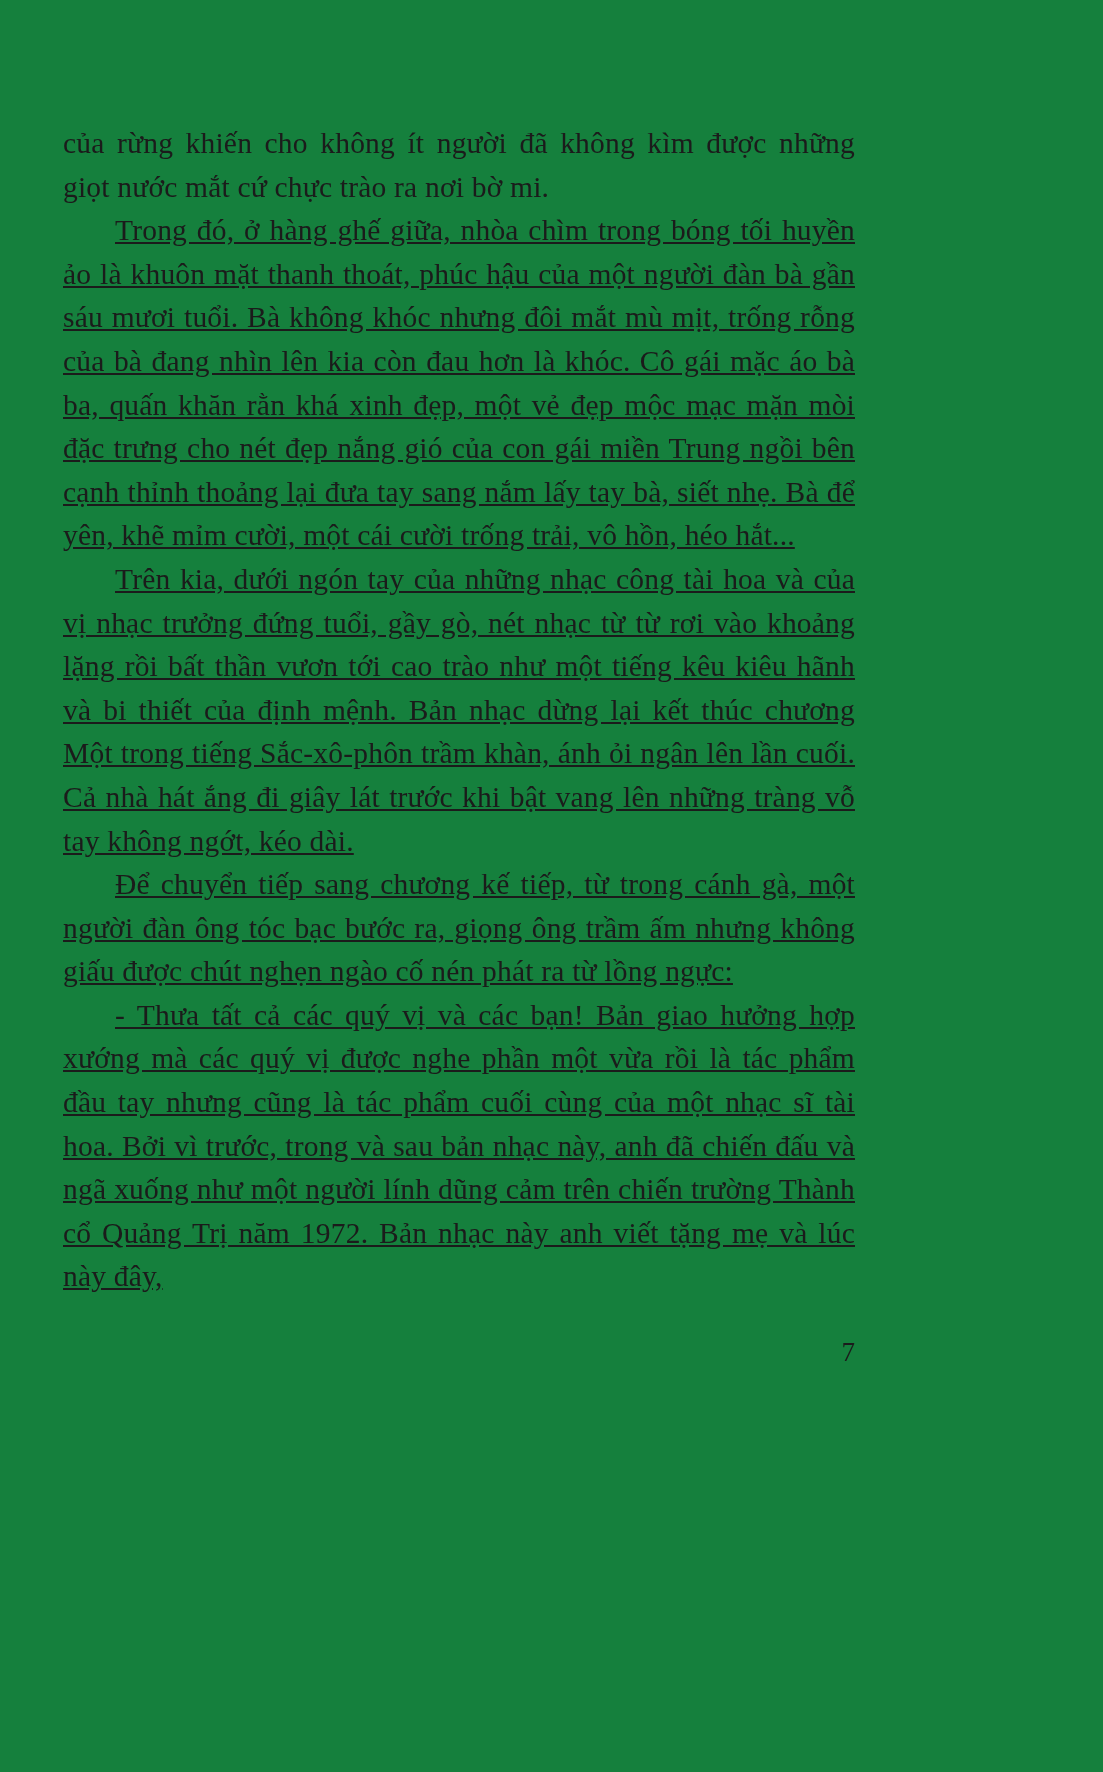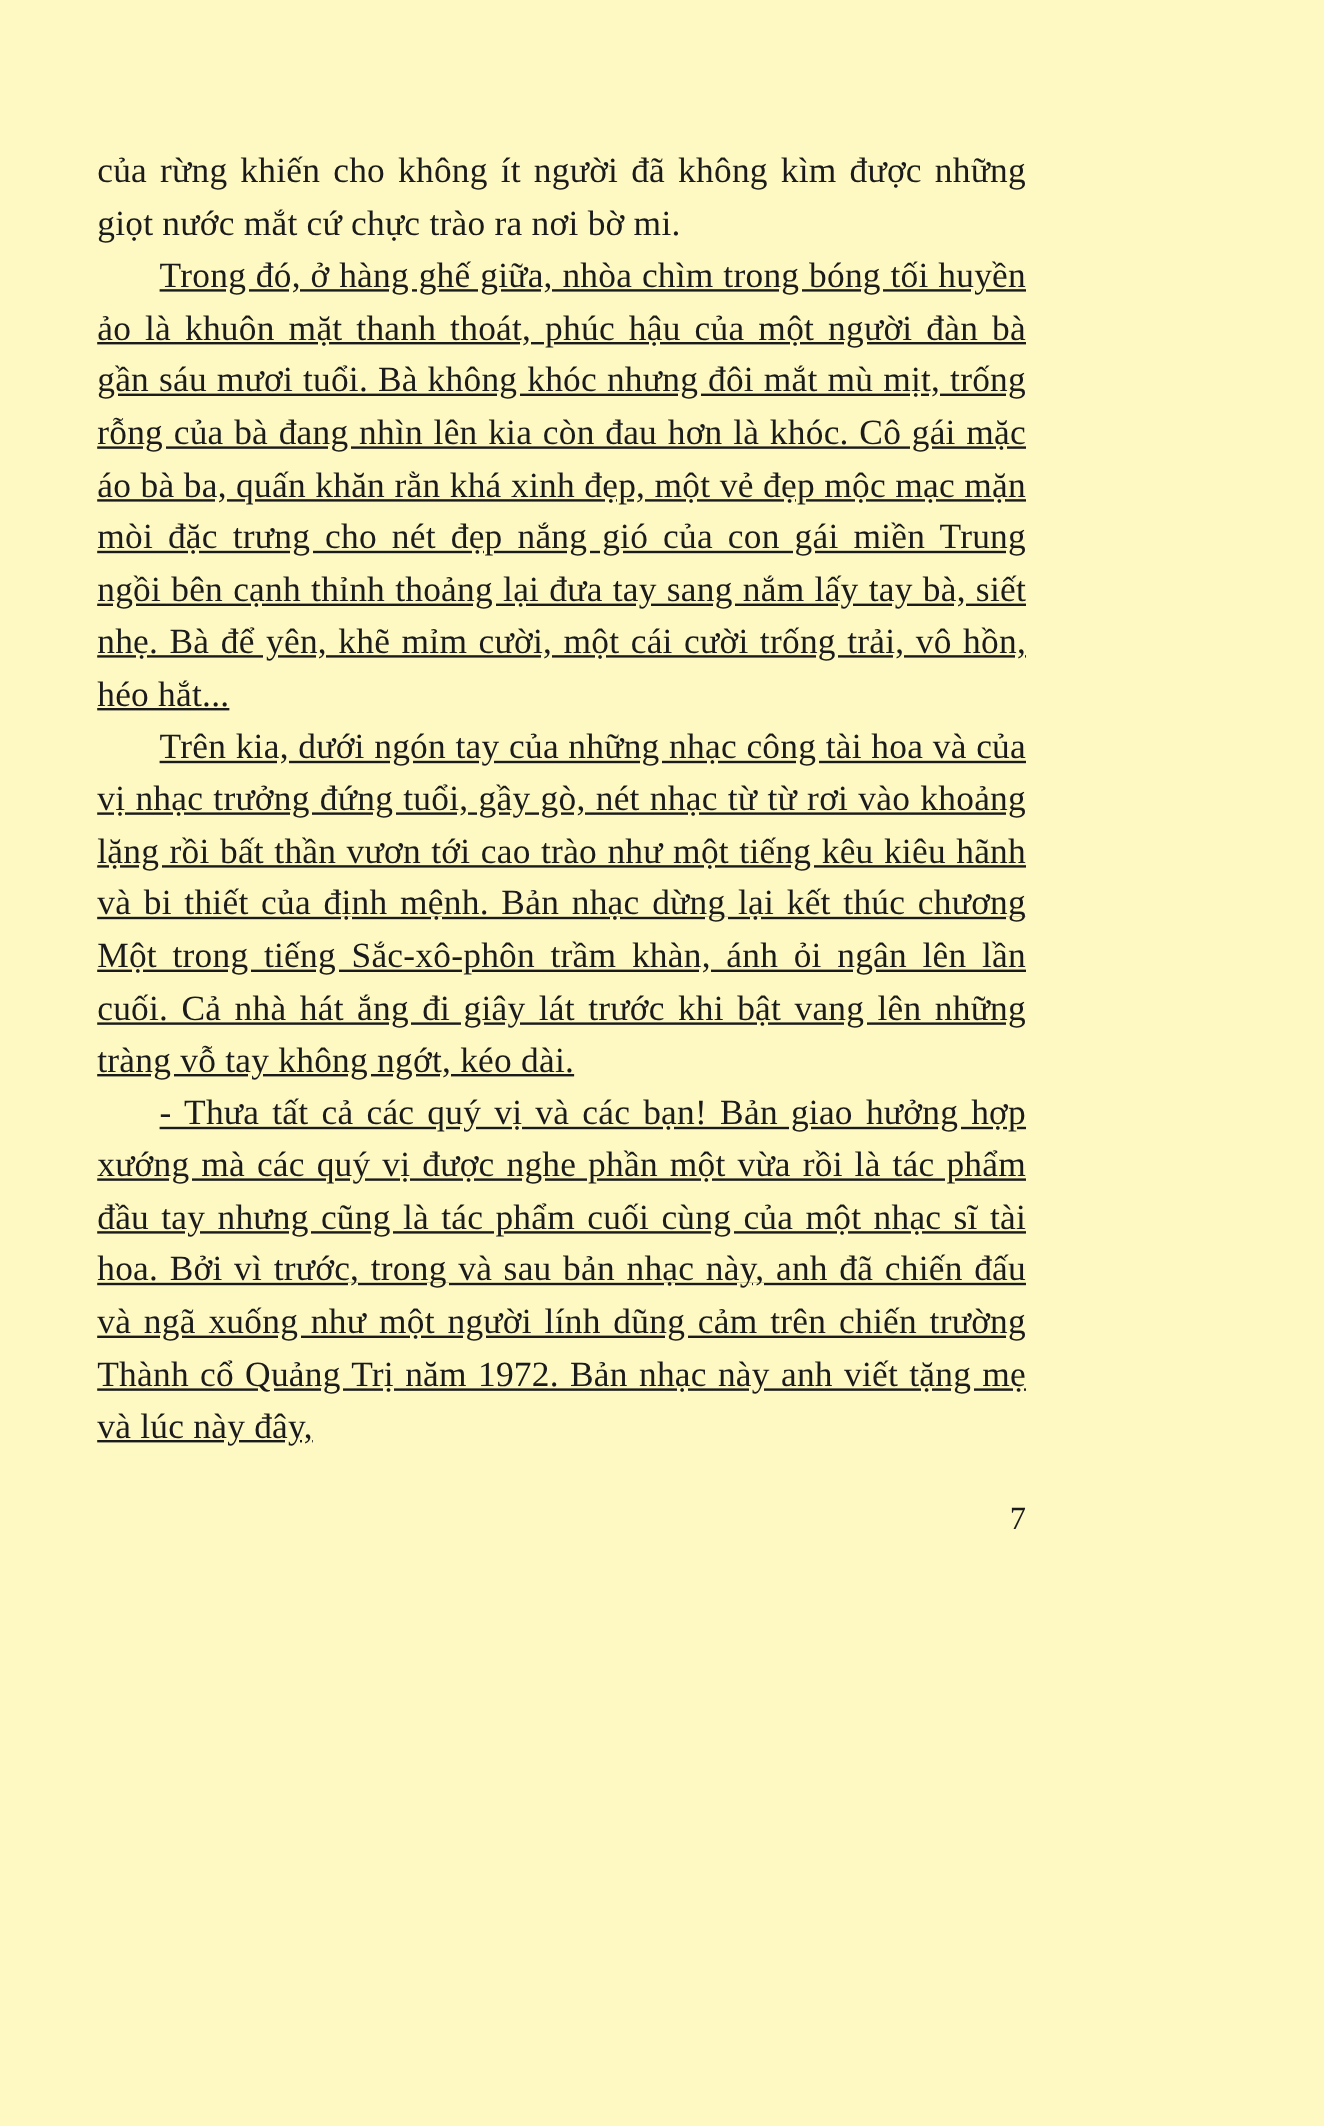--- a/index.html
+++ b/index.html
@@ -5,23 +5,23 @@
   html, body {
     margin: 0;
     padding: 0;
     background: #e8e8e8;
   }
   .page {
     position: relative;
     width: 1103px;
     height: 1772px;
     margin: 0 auto;
-    background: #fef9c3;
+    background: #15803d;
     box-sizing: border-box;
-    padding: 122px 248px 0 81px;
+    padding: 122px 248px 0 63px;
     font-family: "Liberation Serif", "DejaVu Serif", serif;
     color: #1b1b1b;
   }
   .text-block p {
     margin: 0;
     font-size: 29.5px;
     line-height: 43.6px;
     text-align: justify;
     text-justify: inter-word;
     letter-spacing: 0.2px;
@@ -39,16 +39,17 @@
   }
 </style>
 </head>
 <body>
 
 <div class="page">
   <div class="text-block">
     <p>của rừng khiến cho không ít người đã không kìm được những giọt nước mắt cứ chực trào ra nơi bờ mi.</p>
     <p class="indent">Trong đó, ở hàng ghế giữa, nhòa chìm trong bóng tối huyền ảo là khuôn mặt thanh thoát, phúc hậu của một người đàn bà gần sáu mươi tuổi. Bà không khóc nhưng đôi mắt mù mịt, trống rỗng của bà đang nhìn lên kia còn đau hơn là khóc. Cô gái mặc áo bà ba, quấn khăn rằn khá xinh đẹp, một vẻ đẹp mộc mạc mặn mòi đặc trưng cho nét đẹp nắng gió của con gái miền Trung ngồi bên cạnh thỉnh thoảng lại đưa tay sang nắm lấy tay bà, siết nhẹ. Bà để yên, khẽ mỉm cười, một cái cười trống trải, vô hồn, héo hắt...</p>
     <p class="indent">Trên kia, dưới ngón tay của những nhạc công tài hoa và của vị nhạc trưởng đứng tuổi, gầy gò, nét nhạc từ từ rơi vào khoảng lặng rồi bất thần vươn tới cao trào như một tiếng kêu kiêu hãnh và bi thiết của định mệnh. Bản nhạc dừng lại kết thúc chương Một trong tiếng Sắc-xô-phôn trầm khàn, ánh ỏi ngân lên lần cuối. Cả nhà hát ắng đi giây lát trước khi bật vang lên những tràng vỗ tay không ngớt, kéo dài.</p>
+    <p class="indent">Để chuyển tiếp sang chương kế tiếp, từ trong cánh gà, một người đàn ông tóc bạc bước ra, giọng ông trầm ấm nhưng không giấu được chút nghẹn ngào cố nén phát ra từ lồng ngực:</p>
     <p class="indent">- Thưa tất cả các quý vị và các bạn! Bản giao hưởng hợp xướng mà các quý vị được nghe phần một vừa rồi là tác phẩm đầu tay nhưng cũng là tác phẩm cuối cùng của một nhạc sĩ tài hoa. Bởi vì trước, trong và sau bản nhạc này, anh đã chiến đấu và ngã xuống như một người lính dũng cảm trên chiến trường Thành cổ Quảng Trị năm 1972. Bản nhạc này anh viết tặng mẹ và lúc này đây,</p>
   </div>
   <div class="page-number">7</div>
 </div>
 
 </body></html>

